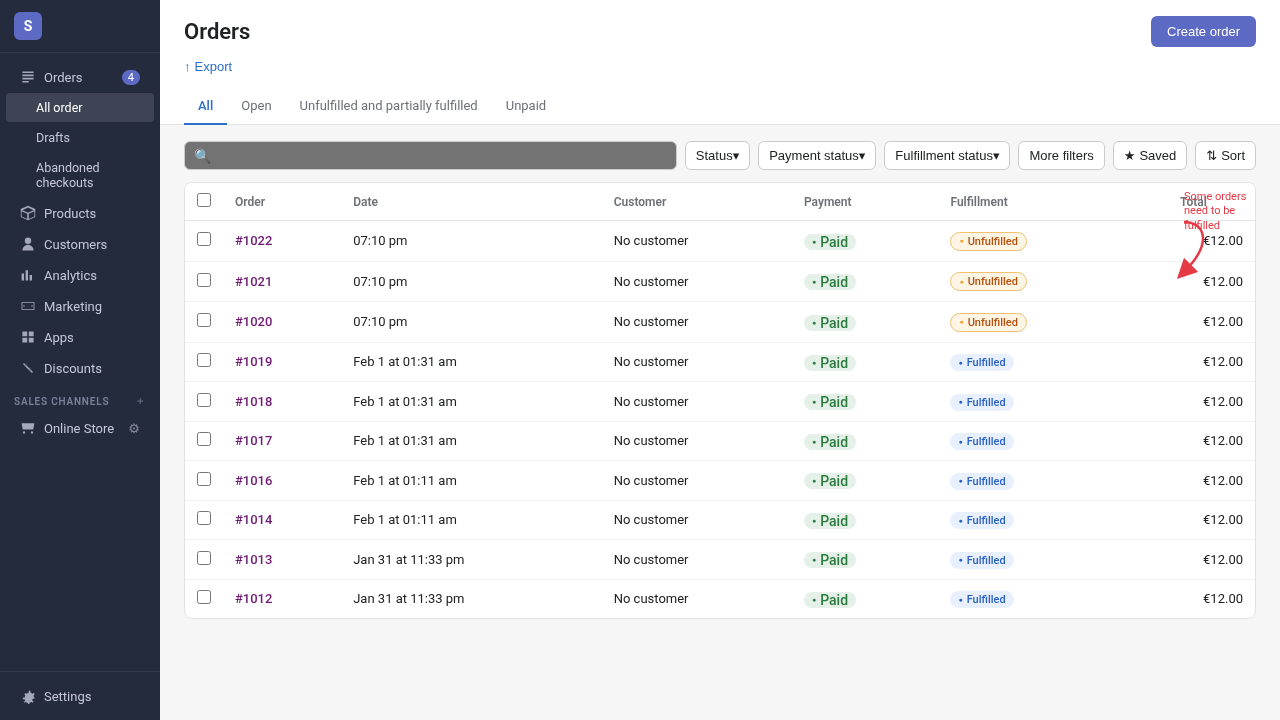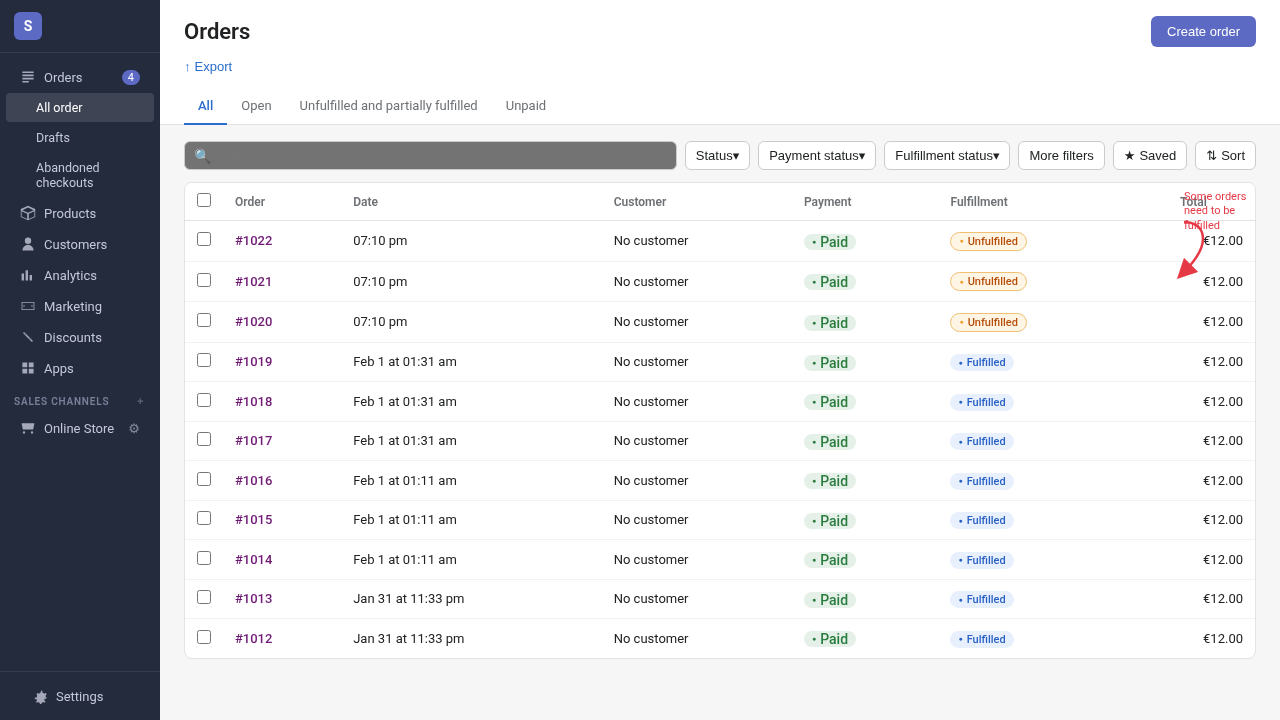--- a/index.html
+++ b/index.html
@@ -58,21 +58,21 @@
     .sidebar-section-label {
       font-size: 10px;
       font-weight: 600;
       letter-spacing: 0.08em;
       color: #7a8099;
       padding: 10px 14px 4px;
       display: flex; align-items: center; justify-content: space-between;
     }
     .sidebar-section-label .add-btn { cursor: pointer; opacity: 0.7; }
     .sidebar-settings {
-      padding: 8px 12px;
+      padding: 8px 0;
       border-top: 1px solid rgba(255,255,255,0.08);
     }
 
     
     .main { flex: 1; display: flex; flex-direction: column; overflow: hidden; background: #f6f6f7; }
     .main-header {
       background: white;
       padding: 16px 24px 0;
       border-bottom: 1px solid #e1e3e5;
     }
@@ -271,30 +271,30 @@
 
     <div class="sidebar-item">
       <svg class="sidebar-icon" viewBox="0 0 20 20" fill="currentColor">
         <path d="M15 8.5a.5.5 0 01.5.5v2a.5.5 0 01-1 0V9a.5.5 0 01.5-.5zm-10 0a.5.5 0 01.5.5v2a.5.5 0 01-1 0V9a.5.5 0 01.5-.5zM3 6h14v8H3V6zm-1-1v10h16V5H2z"></path>
       </svg>
       <span>Marketing</span>
     </div>
 
     <div class="sidebar-item">
       <svg class="sidebar-icon" viewBox="0 0 20 20" fill="currentColor">
+        <path d="M3 3h6v6H3V3zm8 0h6v6h-6V3zm0 8h6v6h-6v-6zM3 11h6v6H3v-6z"></path>
+      </svg>
+      <span>Apps</span>
+    </div>
+
+    <div class="sidebar-item">
+      <svg class="sidebar-icon" viewBox="0 0 20 20" fill="currentColor">
         <path d="M7 7a1 1 0 100-2 1 1 0 000 2zm6 6a1 1 0 100-2 1 1 0 000 2zM4.293 4.293a1 1 0 011.414 0l10 10a1 1 0 01-1.414 1.414l-10-10a1 1 0 010-1.414z"></path>
       </svg>
       <span>Discounts</span>
-    </div>
-
-    <div class="sidebar-item">
-      <svg class="sidebar-icon" viewBox="0 0 20 20" fill="currentColor">
-        <path d="M3 3h6v6H3V3zm8 0h6v6h-6V3zm0 8h6v6h-6v-6zM3 11h6v6H3v-6z"></path>
-      </svg>
-      <span>Apps</span>
     </div>
 
     <div class="sidebar-section-label">
       <span>SALES CHANNELS</span>
       <span class="add-btn">＋</span>
     </div>
     <div class="sidebar-item">
       <svg class="sidebar-icon" viewBox="0 0 20 20" fill="currentColor">
         <path d="M2 4h16l-1.5 8H3.5L2 4zm3 10a1.5 1.5 0 110 3 1.5 1.5 0 010-3zm10 0a1.5 1.5 0 110 3 1.5 1.5 0 010-3z"></path>
       </svg>
@@ -435,29 +435,20 @@
       <td><input type="checkbox" style=""></td>
       <td><a class="order-link" href="#">#1016</a></td>
       <td>Feb 1 at 01:11 am</td>
       <td>No customer</td>
       <td><span class="badge-paid">Paid</span></td>
       <td><span class="badge-fulfilled">Fulfilled</span></td>
       <td class="total-cell">€12.00</td>
     </tr>
               <tr>
       <td><input type="checkbox" style=""></td>
-      <td><a class="order-link" href="#">#1015</a></td>
-      <td>Feb 1 at 01:11 am</td>
-      <td>No customer</td>
-      <td><span class="badge-paid">Paid</span></td>
-      <td><span class="badge-fulfilled">Fulfilled</span></td>
-      <td class="total-cell">€12.00</td>
-    </tr>
-              <tr>
-      <td><input type="checkbox" style=""></td>
       <td><a class="order-link" href="#">#1014</a></td>
       <td>Feb 1 at 01:11 am</td>
       <td>No customer</td>
       <td><span class="badge-paid">Paid</span></td>
       <td><span class="badge-fulfilled">Fulfilled</span></td>
       <td class="total-cell">€12.00</td>
     </tr>
               <tr>
       <td><input type="checkbox" style=""></td>
       <td><a class="order-link" href="#">#1013</a></td>

